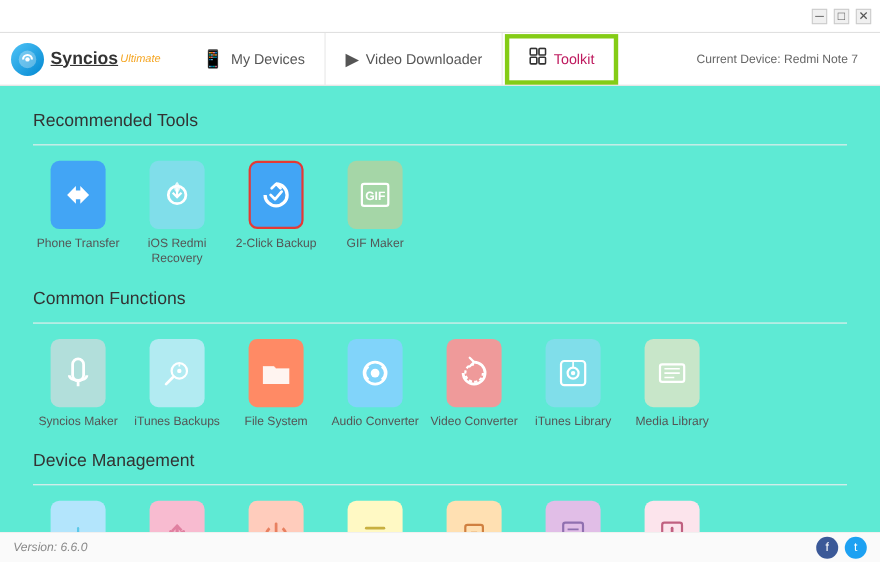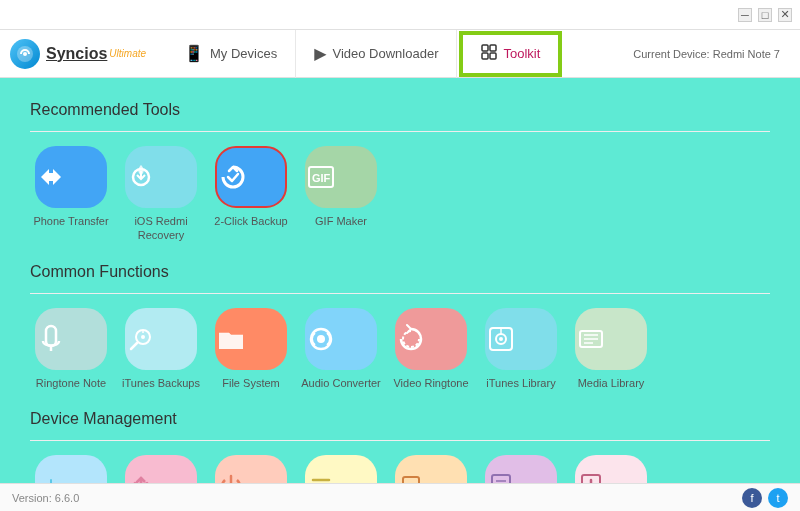--- a/index.html
+++ b/index.html
@@ -135,25 +135,26 @@
 
     .tool-item {
       display: flex;
       flex-direction: column;
       align-items: center;
       width: 82px;
       cursor: pointer;
     }
 
     .tool-icon-wrapper {
-      width: 72px;
+      width: 50px;
       height: 62px;
-      border-radius: 21px;
-      display: flex;
-      align-items: center;
+      border-radius: 8px;
+      display: flex;
+      align-items: center;
+      justify-content: center;
       margin-bottom: 6px;
       font-size: 26px;
       position: relative;
     }
 
     .tool-icon-wrapper.selected {
       border: 2px solid #e53935;
     }
 
     .tool-label {
@@ -199,20 +200,21 @@
       border-top: 1px solid #e0e0e0;
       height: 28px;
       display: flex;
       align-items: center;
       justify-content: space-between;
       padding: 0 12px;
     }
     .statusbar-version {
       font-size: 11px;
       color: #888;
+      font-style: italic;
     }
     .statusbar-social {
       display: flex;
       gap: 6px;
     }
     .social-btn {
       width: 20px;
       height: 20px;
       border-radius: 50%;
       display: flex;
@@ -339,21 +341,21 @@
     <div class="tools-grid">
 
       <div class="tool-item">
         <div class="tool-icon-wrapper bg-mint">
           <svg viewBox="0 0 32 32" fill="none">
             <path d="M11 8 A5 5 0 0 1 21 8 L21 18 A5 5 0 0 1 11 18 Z" stroke="white" stroke-width="2.5" fill="none"></path>
             <path d="M8 18 C8 24 24 24 24 18" stroke="white" stroke-width="2.5" fill="none"></path>
             <line x1="16" y1="24" x2="16" y2="28" stroke="white" stroke-width="2.5"></line>
           </svg>
         </div>
-        <span class="tool-label">Ringtone Note</span>
+        <span class="tool-label">Syncios Maker</span>
       </div>
 
       <div class="tool-item">
         <div class="tool-icon-wrapper bg-lightcyan">
           <svg viewBox="0 0 32 32" fill="none">
             <circle cx="18" cy="14" r="7" stroke="white" stroke-width="2"></circle>
             <path d="M12 20 L6 26" stroke="white" stroke-width="2.5" stroke-linecap="round"></path>
             <circle cx="18" cy="14" r="2" fill="white"></circle>
             <path d="M18 10 L18 8" stroke="white" stroke-width="1.5"></path>
           </svg>
@@ -384,21 +386,21 @@
       </div>
 
       <div class="tool-item">
         <div class="tool-icon-wrapper bg-salmon">
           <svg viewBox="0 0 32 32" fill="none">
             <path d="M16 6 A10 10 0 1 1 6 16" stroke="white" stroke-width="2.5" fill="none"></path>
             <path d="M16 6 L12 2 M16 6 L12 10" stroke="white" stroke-width="2" fill="none" stroke-linecap="round"></path>
             <path d="M16 8 A8 8 0 1 0 24 16" stroke="white" stroke-width="2" fill="none" stroke-dasharray="3 2"></path>
           </svg>
         </div>
-        <span class="tool-label">Video Ringtone</span>
+        <span class="tool-label">Video Converter</span>
       </div>
 
       <div class="tool-item">
         <div class="tool-icon-wrapper bg-cyan">
           <svg viewBox="0 0 32 32" fill="none">
             <rect x="5" y="5" width="22" height="22" rx="3" stroke="white" stroke-width="2"></rect>
             <circle cx="16" cy="16" r="5" stroke="white" stroke-width="2"></circle>
             <circle cx="16" cy="16" r="2" fill="white"></circle>
             <line x1="16" y1="5" x2="16" y2="11" stroke="white" stroke-width="1.5"></line>
           </svg>

